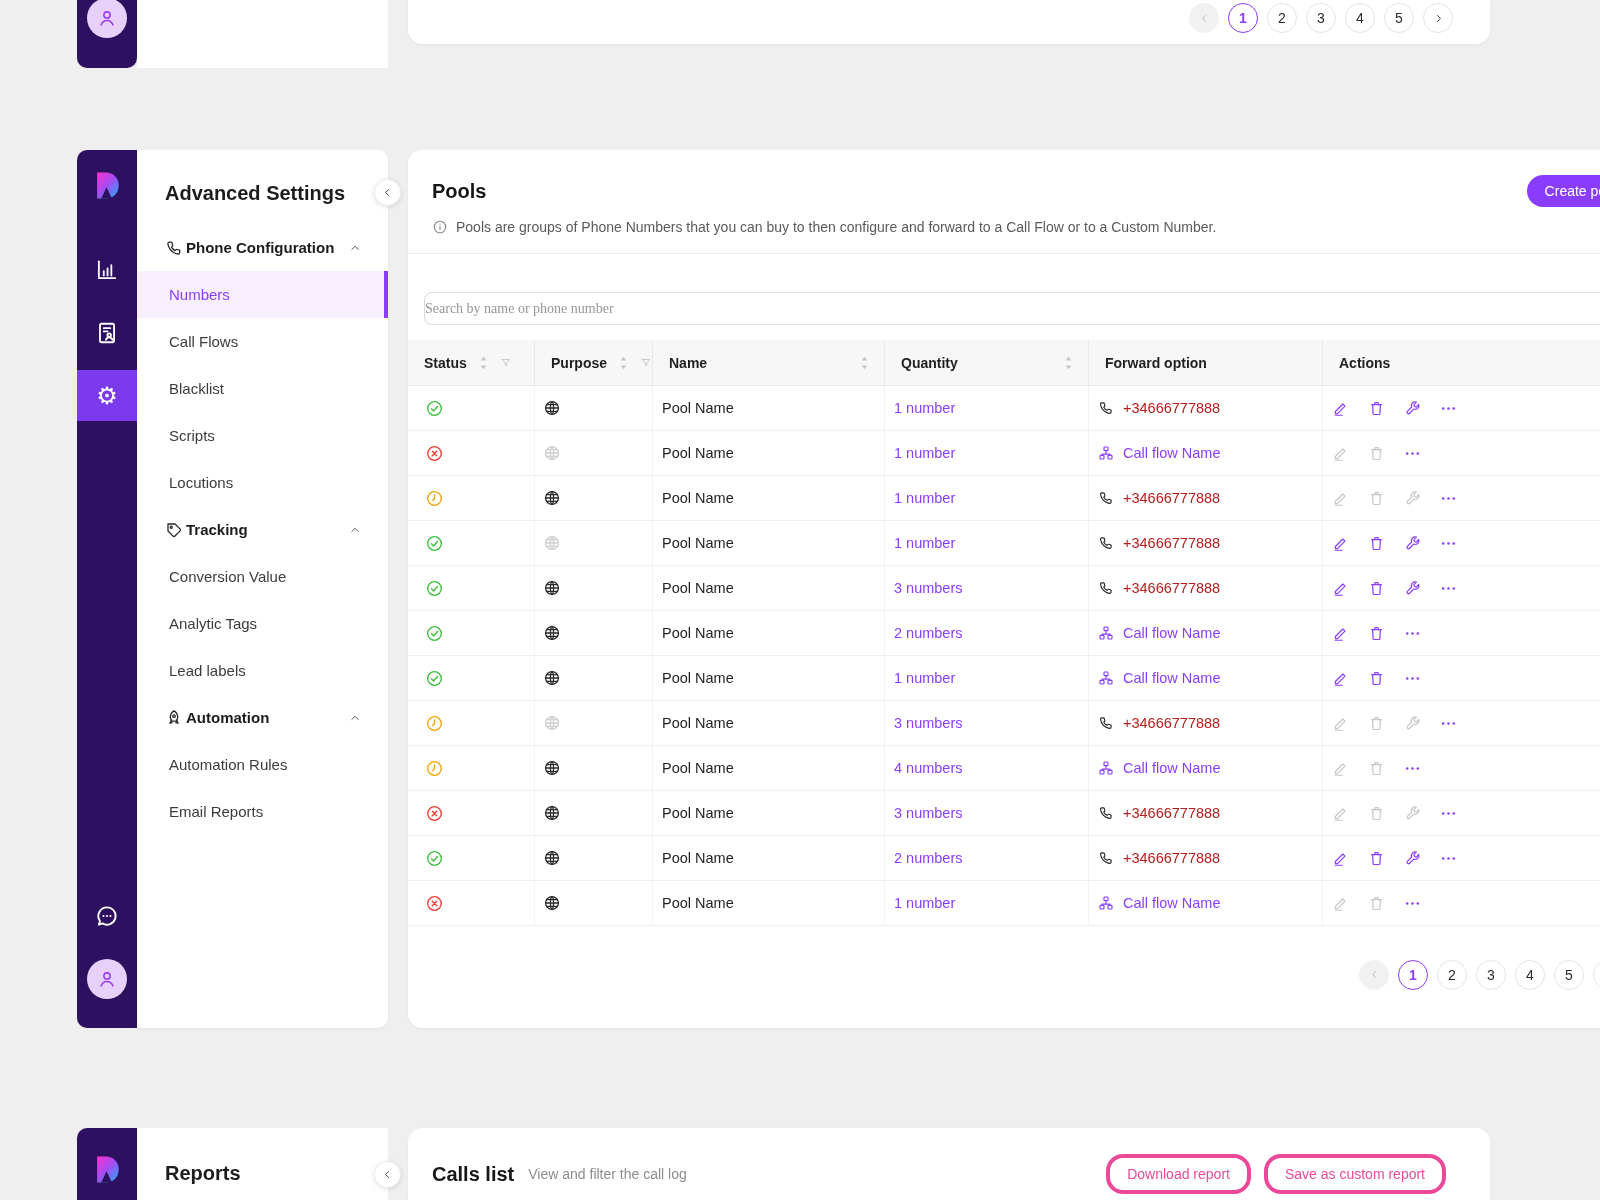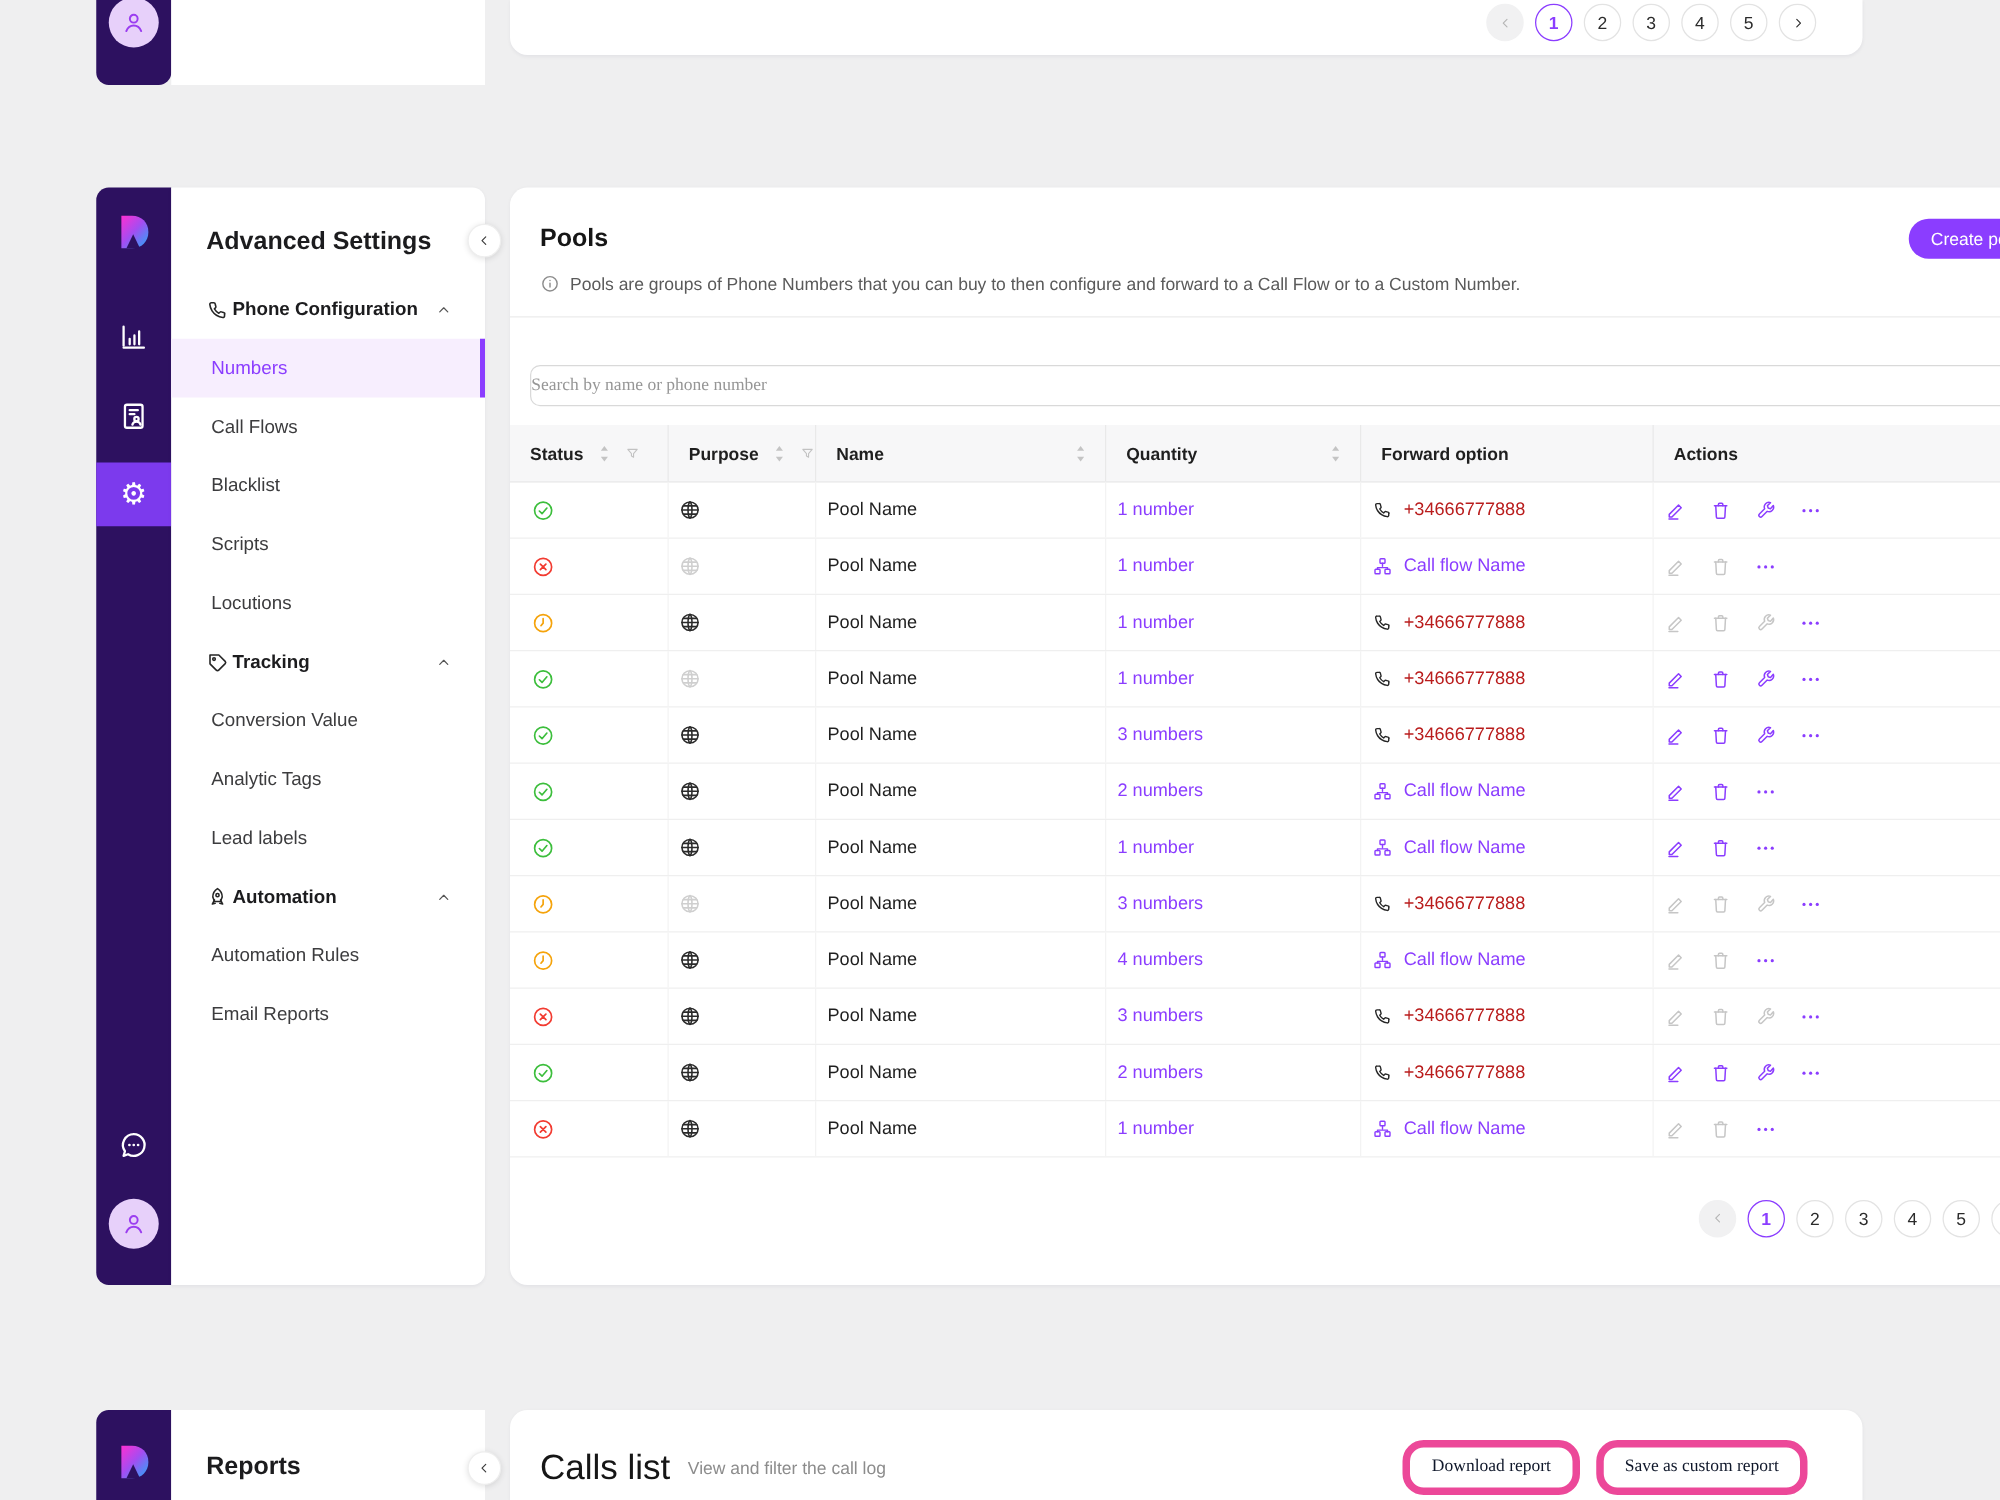--- a/index.html
+++ b/index.html
@@ -110,26 +110,26 @@
   .act.more { color:#8b3dff; }
 
   .tbl-foot { height:97px; display:flex; align-items:center; justify-content:flex-end; padding-right:36px; }
 
   
   #bot-rail { left:77px; top:1128px; height:72px; border-radius:10px 0 0 0; }
   #bot-side { left:137px; top:1128px; width:251px; height:72px; background:#fff; position:absolute; }
   #bot-side .side-title { padding-top:30px; }
   #bot-card { left:408px; top:1128px; width:1082px; height:72px; border-radius:14px 14px 0 0;
     display:flex; align-items:center; padding:20px 44px 0 24px; }
-  .calls-title { font-size:28px; font-weight:normal; color:#161616; }
+  .calls-title { font-size:20px; font-weight:bold; color:#161616; }
   .calls-sub { font-size:14px; color:#8c8c8c; margin-left:14px; }
   .bot-actions { margin-left:auto; display:flex; gap:13px; }
   .ghost-btn {
-    background:#fff; border:6px solid #ec4899; color:#0f172a; border-radius:17px;
-    padding:8px 17px; font-size:14px; font-family:Liberation Serif, serif; cursor:pointer;
+    background:#fff; border:4px solid #ec4899; color:#ec4899; border-radius:17px;
+    padding:8px 17px; font-size:14px; font-family:Liberation Sans, sans-serif; cursor:pointer;
   }
 </style>
 </head>
 <body>
 
 <div class="rail" id="top-rail">
   <div class="avatar" style="left:10px; top:-2px; width:40px; height:40px;">
     <span class="ai">
         <svg viewBox="0 0 24 24" fill="none" stroke="currentColor" stroke-width="1.7" stroke-linecap="round" stroke-linejoin="round">
           <circle cx="12" cy="8.7" r="3.4"></circle>

